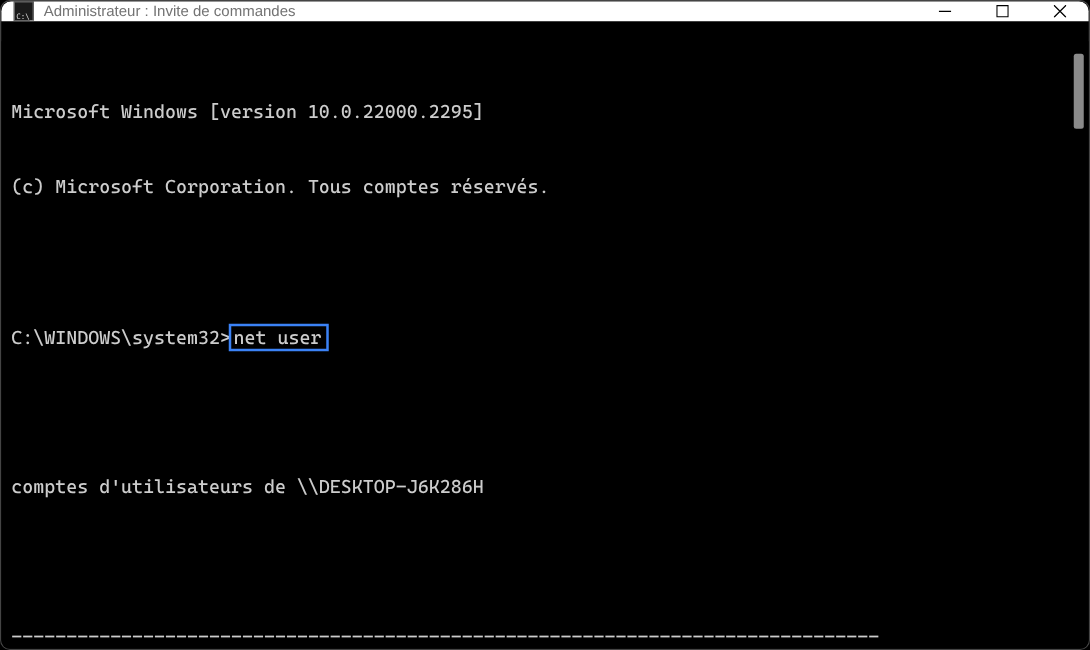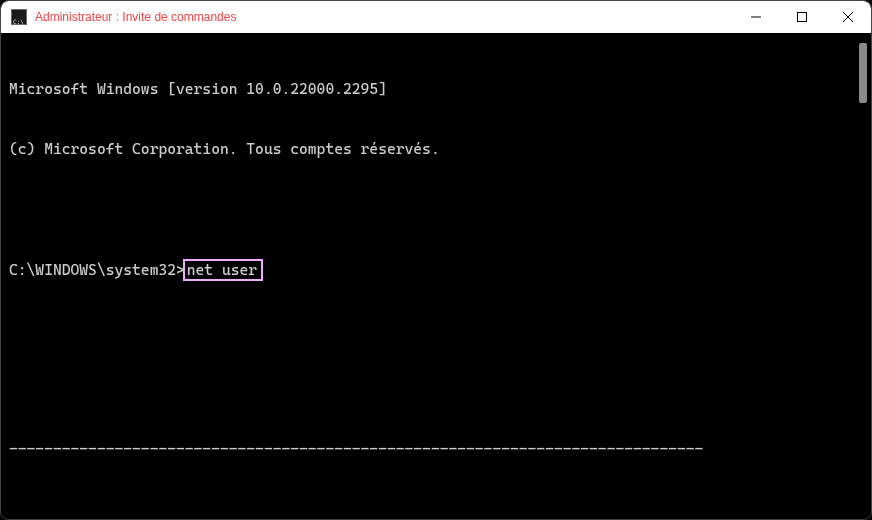--- a/index.html
+++ b/index.html
@@ -11,23 +11,23 @@
     font-family: Consolas, "Cascadia Mono", monospace;
     font-size: 15px;
     line-height: 20px;
     color: #cccccc;
     overflow: hidden;
     border: 1px solid #444;
     border-radius: 8px;
     position: relative;
   }
   .titlebar {
-    height: 32px;
+    height: 16px;
     background: #ffffff;
-    color: #ef4444;
+    color: #737373;
     display: flex;
     align-items: center;
     font-family: "Segoe UI", Tahoma, sans-serif;
     font-size: 12px;
     border-top-left-radius: 8px;
     border-top-right-radius: 8px;
   }
   .titlebar .app-icon {
     width: 16px;
     height: 16px;
@@ -66,21 +66,21 @@
     bottom: 0;
     background: #000;
     padding: 6px 0 6px 8px;
     white-space: pre;
     overflow: hidden;
   }
   .line { height: 20px; }
   .gap { height: 20px; }
   .highlight-box {
     display: inline-block;
-    border: 2px solid #f0abfc;
+    border: 2px solid #3b82f6;
     padding: 0 4px 0 2px;
     margin-left: -2px;
     line-height: 18px;
   }
   .scrollbar {
     position: absolute;
     top: 42px;
     right: 4px;
     width: 8px;
     height: 60px;
@@ -111,20 +111,21 @@
       </svg>
   </div>
 </div>
 
 <div class="terminal">
   <div class="line">Microsoft Windows [version 10.0.22000.2295]</div>
   <div class="line">(c) Microsoft Corporation. Tous comptes réservés.</div>
   <div class="gap"></div>
   <div class="line"><span>C:\WINDOWS\system32&gt;</span><span class="highlight-box"><span>net user</span></span></div>
   <div class="gap"></div>
+  <div class="line">comptes d'utilisateurs de \\DESKTOP-J6K286H</div>
   <div class="gap"></div>
   <div class="line">-------------------------------------------------------------------------------</div>
   
   
   
   
   
   
 </div>
 

